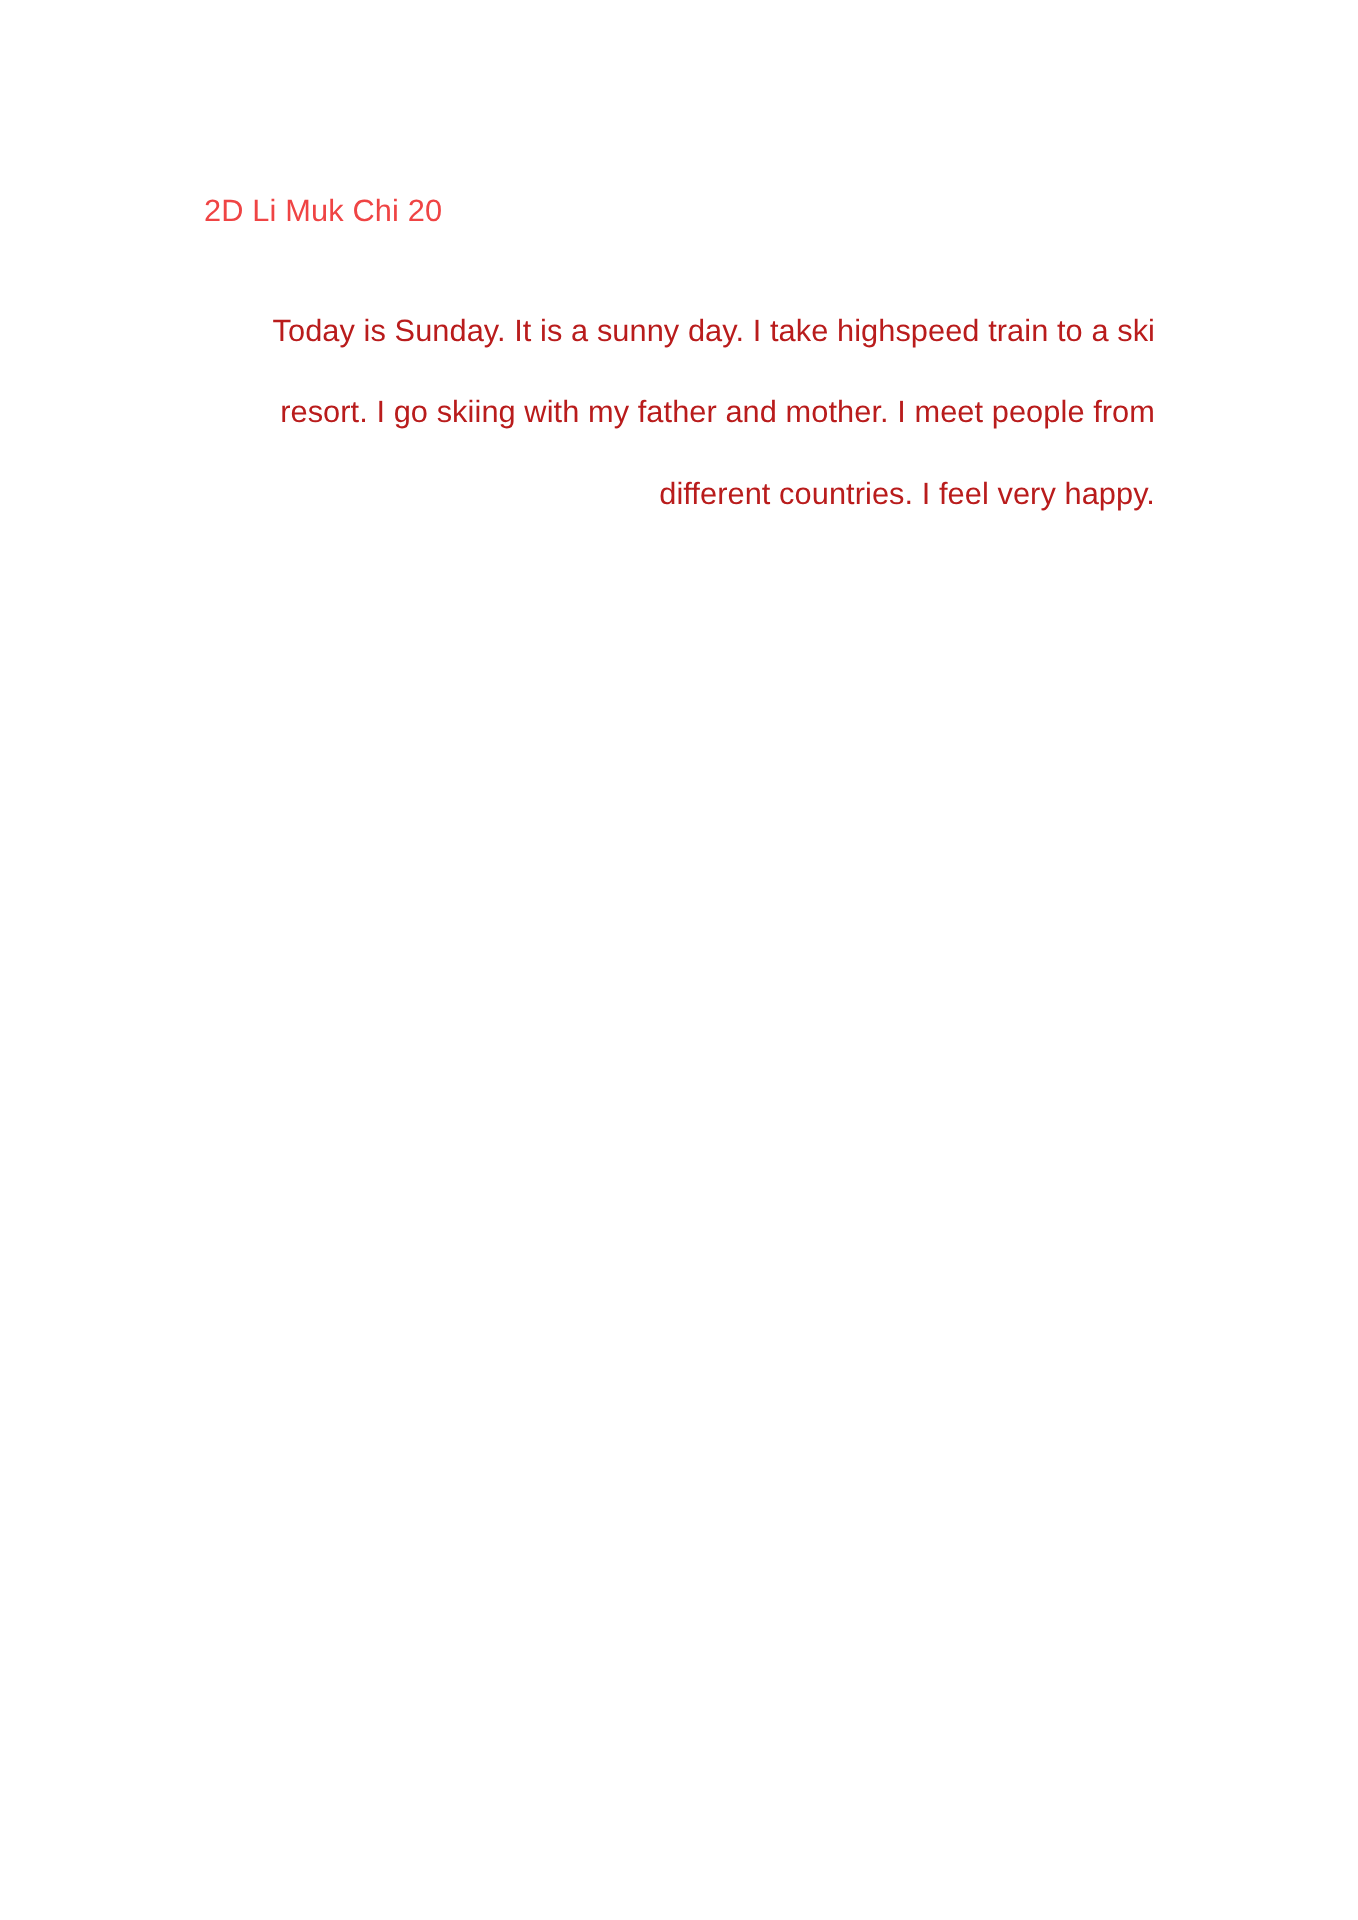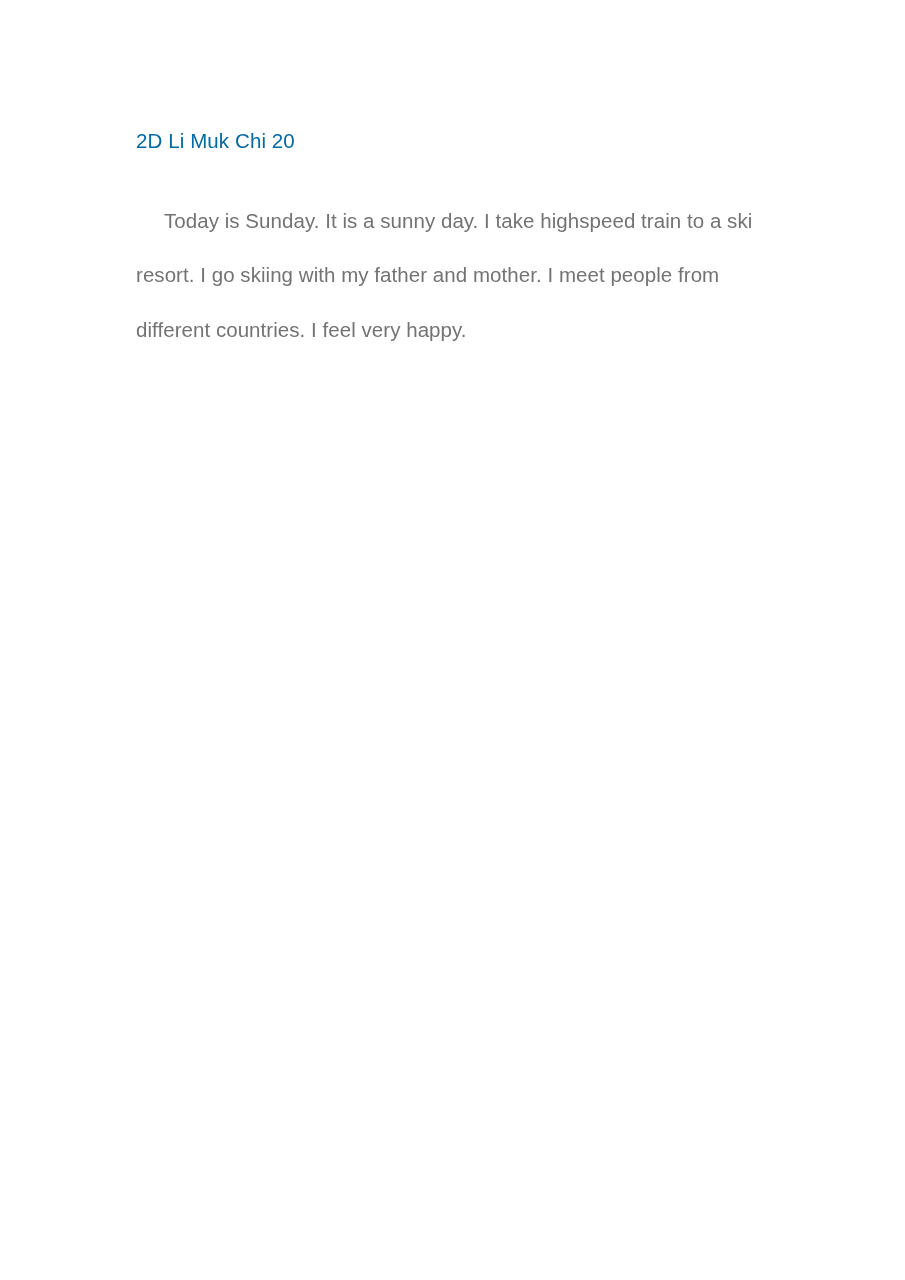--- a/index.html
+++ b/index.html
@@ -23,32 +23,32 @@
   }
   .doc-body {
     position: absolute;
     left: 136px;
     top: 128px;
     width: 640px;
   }
   .heading-line {
     font-size: 20.5px;
     line-height: 1.25;
-    color: #0369a1;
+    color: #ef4444;
     letter-spacing: 0.1px;
     white-space: pre;
   }
   .spacer {
     height: 40px;
   }
   .paragraph {
     font-size: 20.5px;
     line-height: 54.5px;
-    color: #737373;
-    text-align: left;
+    color: #b91c1c;
+    text-align: right;
     letter-spacing: 0.05px;
     text-indent: 28px;
     max-width: 634px;
   }
 </style>
 </head>
 <body>
 
 <div class="page">
   <div class="doc-body">

